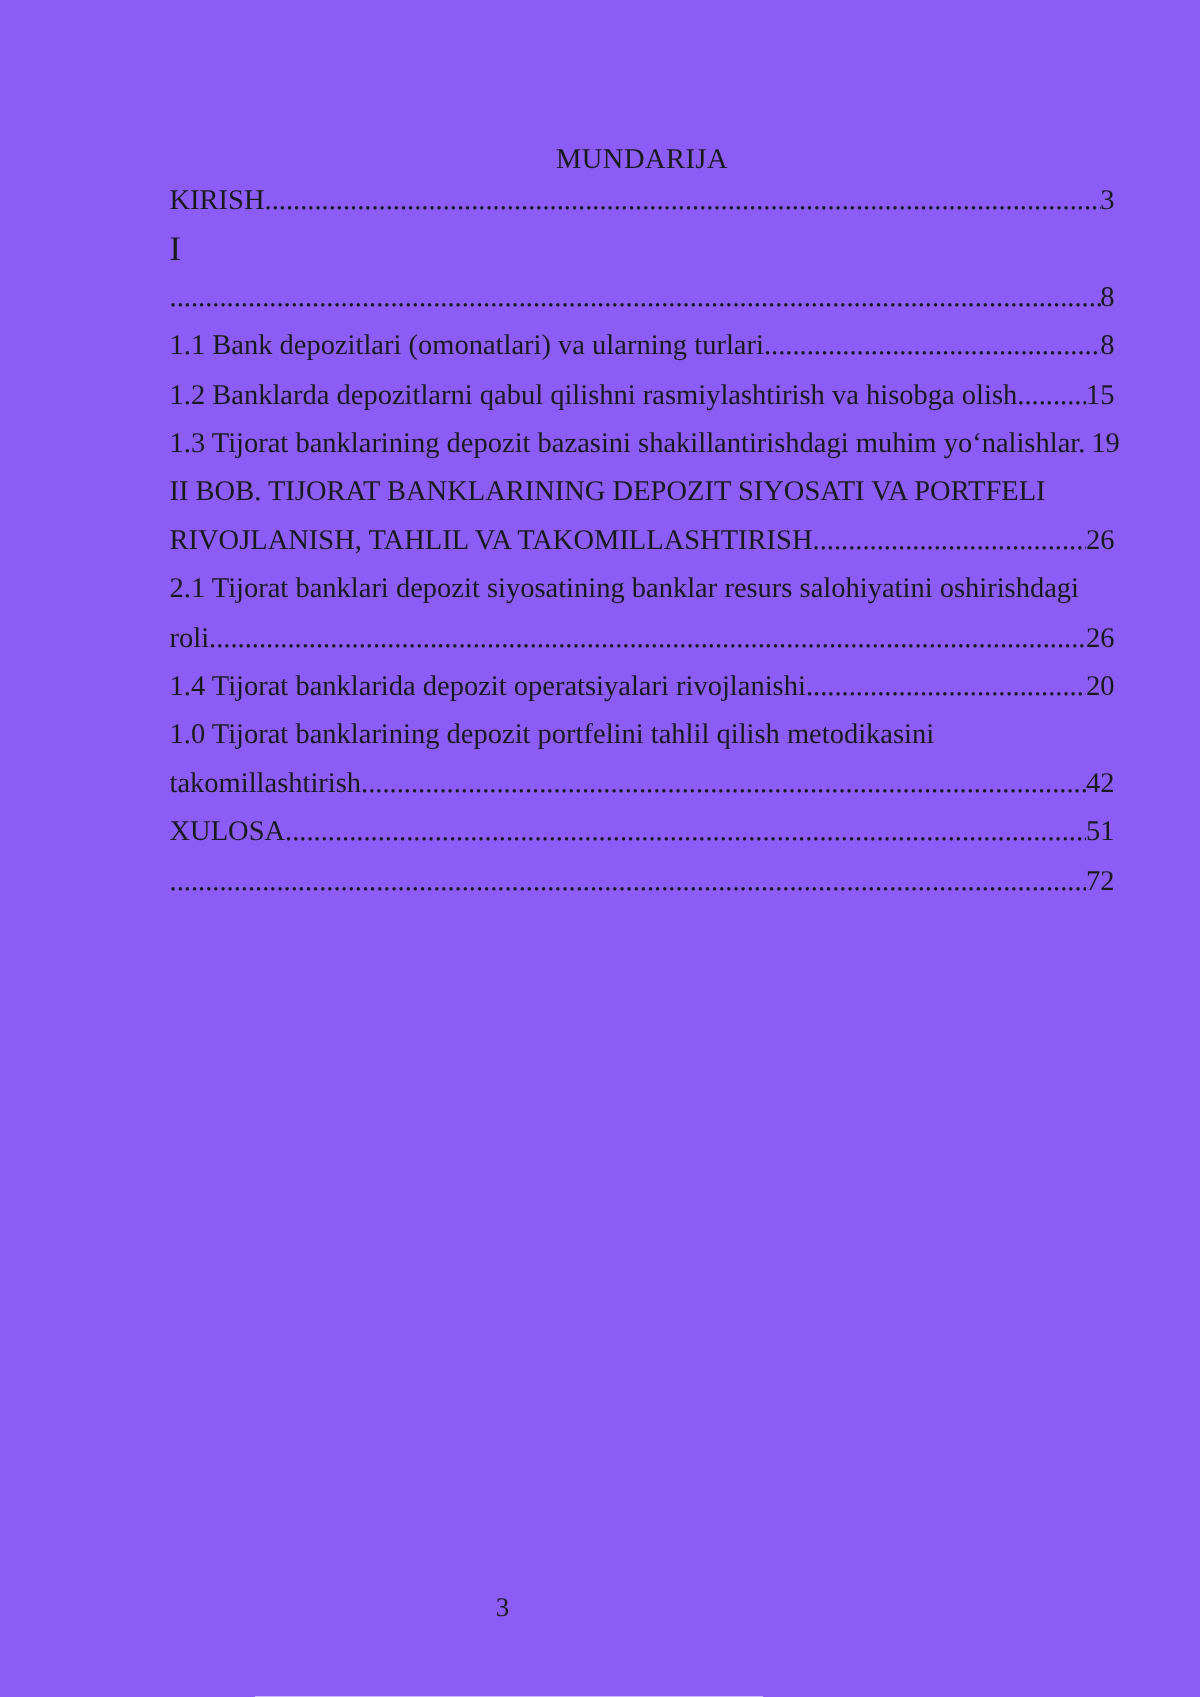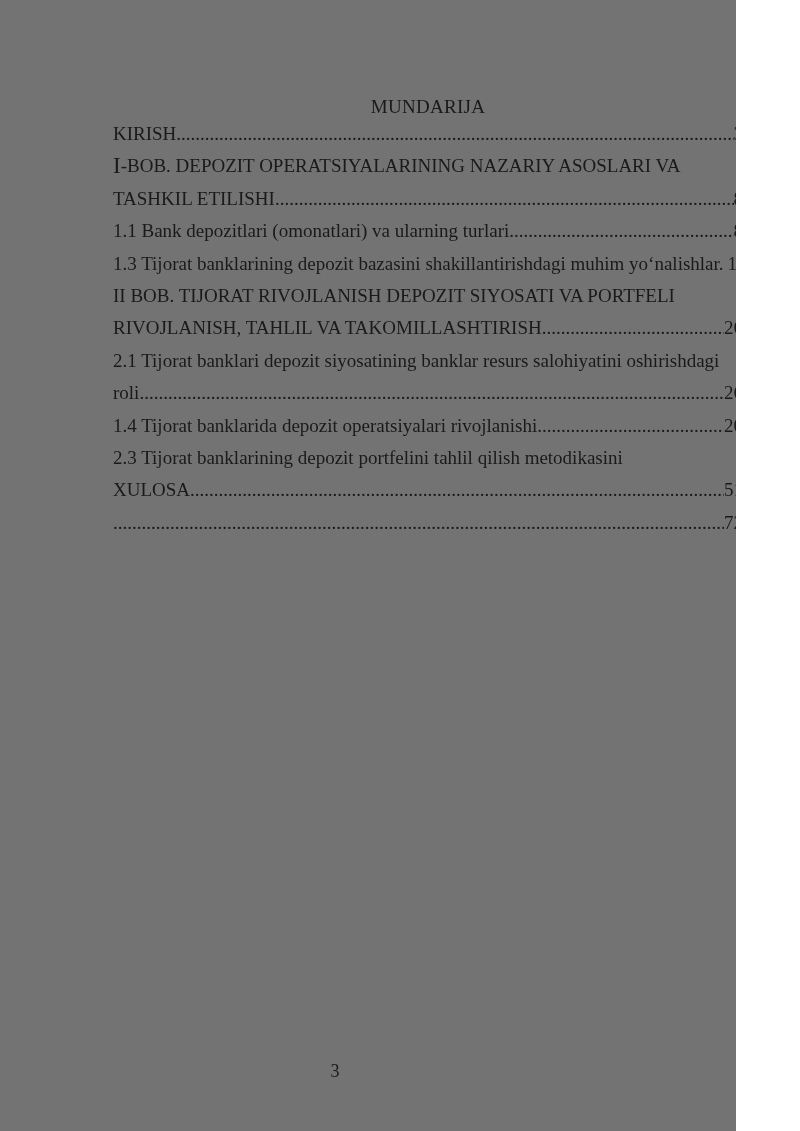--- a/index.html
+++ b/index.html
@@ -2,23 +2,23 @@
 <html><head>
 <meta charset="utf-8">
 <style>
   html, body {
     margin: 0;
     padding: 0;
     background: #ffffff;
   }
   .page {
     position: relative;
-    width: 736px;
+    width: 800px;
     height: 1131px;
-    background: #737373;
+    background: #8b5cf6;
     overflow: hidden;
     font-family: "Liberation Serif", "DejaVu Serif", serif;
     color: #1a1a1a;
   }
   .doc {
     position: absolute;
     left: 113px;
     top: 95px;
     width: 630px;
   }
@@ -78,44 +78,47 @@
     <div class="title">MUNDARIJA</div>
 
     <div class="line">
       <span class="t">KIRISH</span>
       <span class="leader"></span>
       <span class="pg">3</span>
     </div>
 
     <div class="line">
       <span class="lead">I</span>
-      <span class="t">-BOB. DEPOZIT OPERATSIYALARINING NAZARIY ASOSLARI VA</span>
     </div>
 
     <div class="line">
-      <span class="t">TASHKIL ETILISHI</span>
       <span class="leader"></span>
       <span class="pg">8</span>
     </div>
 
     <div class="line">
       <span class="t">1.1 Bank depozitlari (omonatlari) va ularning turlari</span>
       <span class="leader"></span>
       <span class="pg">8</span>
     </div>
 
+    <div class="line">
+      <span class="t">1.2 Banklarda depozitlarni qabul qilishni rasmiylashtirish va hisobga olish</span>
+      <span class="leader"></span>
+      <span class="pg">15</span>
+    </div>
 
     <div class="line">
       <span class="t">1.3 Tijorat banklarining depozit bazasini shakillantirishdagi muhim yo‘nalishlar.</span>
       <span class="gap"></span>
       <span class="pg">19</span>
     </div>
 
     <div class="line">
-      <span class="t">II BOB. TIJORAT RIVOJLANISH DEPOZIT SIYOSATI VA PORTFELI</span>
+      <span class="t">II BOB. TIJORAT BANKLARINING DEPOZIT SIYOSATI VA PORTFELI</span>
     </div>
 
     <div class="line">
       <span class="t">RIVOJLANISH, TAHLIL VA TAKOMILLASHTIRISH</span>
       <span class="leader"></span>
       <span class="pg">26</span>
     </div>
 
     <div class="line">
       <span class="t">2.1 Tijorat banklari depozit siyosatining banklar resurs salohiyatini oshirishdagi</span>
@@ -127,23 +130,28 @@
       <span class="pg">26</span>
     </div>
 
     <div class="line">
       <span class="t">1.4 Tijorat banklarida depozit operatsiyalari rivojlanishi</span>
       <span class="leader"></span>
       <span class="pg">20</span>
     </div>
 
     <div class="line">
-      <span class="t">2.3 Tijorat banklarining depozit portfelini tahlil qilish metodikasini</span>
+      <span class="t">1.0 Tijorat banklarining depozit portfelini tahlil qilish metodikasini</span>
     </div>
 
+    <div class="line">
+      <span class="t">takomillashtirish</span>
+      <span class="leader"></span>
+      <span class="pg">42</span>
+    </div>
 
     <div class="line">
       <span class="t">XULOSA</span>
       <span class="leader"></span>
       <span class="pg">51</span>
     </div>
 
     <div class="line">
       <span class="leader"></span>
       <span class="pg">72</span>

